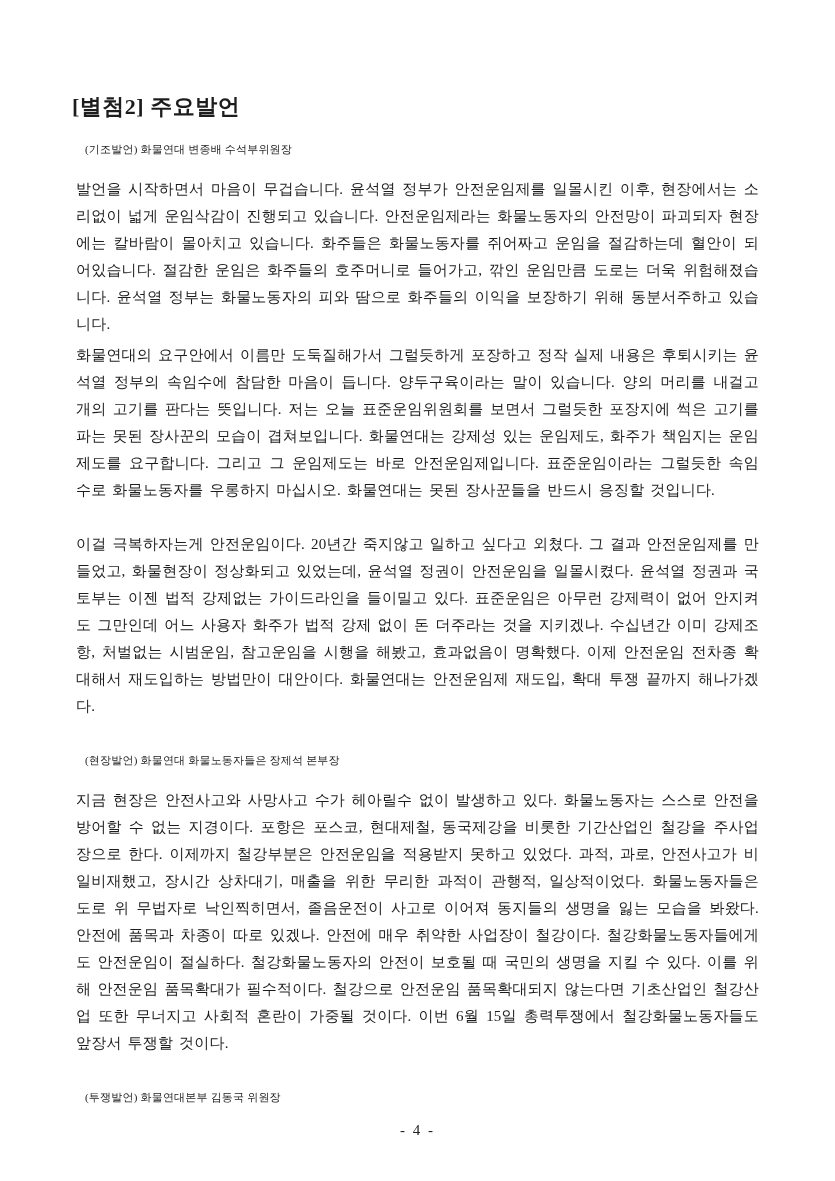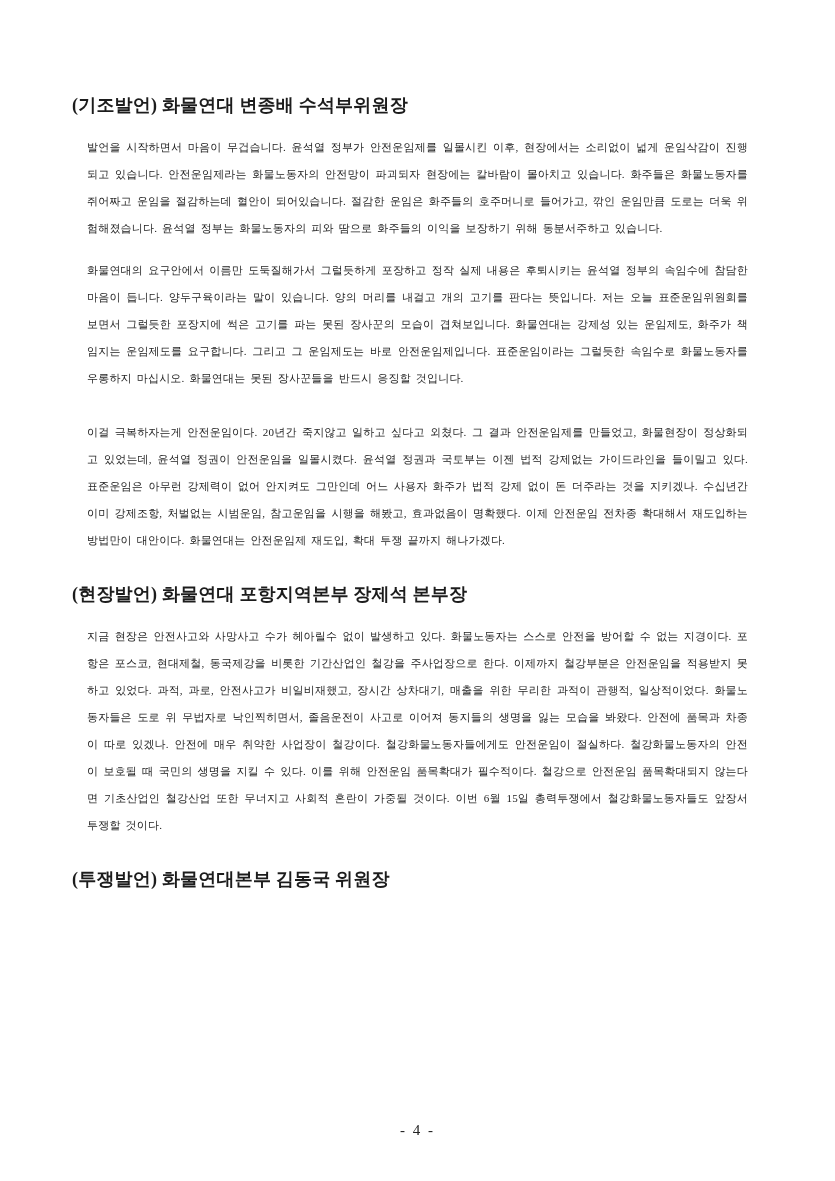--- a/index.html
+++ b/index.html
@@ -26,30 +26,30 @@
     margin: 0 0 14px 0;
     line-height: 30px;
   }
   .section {
     margin-top: 27px;
   }
   .section.first {
     margin-top: 0;
   }
   .speaker {
-    font-size: 18px;
-    font-weight: bold;
+    font-size: 11px;
+    font-weight: normal;
     line-height: 27px;
-    margin: 0;
+    margin: 13px;
     letter-spacing: 0.2px;
   }
   .para {
-    font-size: 11px;
+    font-size: 15px;
     line-height: 27px;
-    margin: 15px;
+    margin: 4px;
     text-align: justify;
     text-justify: inter-word;
     letter-spacing: 0.2px;
     word-spacing: 2px;
   }
   .page-number {
     position: absolute;
     left: 0;
     right: 0;
     bottom: 42px;
@@ -57,33 +57,34 @@
     font-size: 15px;
     letter-spacing: 2px;
     color: #222;
   }
 </style>
 </head>
 <body>
 
 <div class="page">
 
+  <h1 class="doc-title">[별첨2] 주요발언</h1>
 
   <section class="section first">
     <p class="speaker">(기조발언) 화물연대 변종배 수석부위원장</p>
     <p class="para">발언을 시작하면서 마음이 무겁습니다. 윤석열 정부가 안전운임제를 일몰시킨 이후, 현장에서는 소리없이 넓게 운임삭감이 진행되고 있습니다. 안전운임제라는 화물노동자의 안전망이 파괴되자 현장에는 칼바람이 몰아치고 있습니다. 화주들은 화물노동자를 쥐어짜고 운임을 절감하는데 혈안이 되어있습니다. 절감한 운임은 화주들의 호주머니로 들어가고, 깎인 운임만큼 도로는 더욱 위험해졌습니다. 윤석열 정부는 화물노동자의 피와 땀으로 화주들의 이익을 보장하기 위해 동분서주하고 있습니다.</p>
     <p class="para">화물연대의 요구안에서 이름만 도둑질해가서 그럴듯하게 포장하고 정작 실제 내용은 후퇴시키는 윤석열 정부의 속임수에 참담한 마음이 듭니다. 양두구육이라는 말이 있습니다. 양의 머리를 내걸고 개의 고기를 판다는 뜻입니다. 저는 오늘 표준운임위원회를 보면서 그럴듯한 포장지에 썩은 고기를 파는 못된 장사꾼의 모습이 겹쳐보입니다. 화물연대는 강제성 있는 운임제도, 화주가 책임지는 운임제도를 요구합니다. 그리고 그 운임제도는 바로 안전운임제입니다. 표준운임이라는 그럴듯한 속임수로 화물노동자를 우롱하지 마십시오. 화물연대는 못된 장사꾼들을 반드시 응징할 것입니다.</p>
   </section>
 
   <section class="section">
     <p class="para">이걸 극복하자는게 안전운임이다. 20년간 죽지않고 일하고 싶다고 외쳤다. 그 결과 안전운임제를 만들었고, 화물현장이 정상화되고 있었는데, 윤석열 정권이 안전운임을 일몰시켰다. 윤석열 정권과 국토부는 이젠 법적 강제없는 가이드라인을 들이밀고 있다. 표준운임은 아무런 강제력이 없어 안지켜도 그만인데 어느 사용자 화주가 법적 강제 없이 돈 더주라는 것을 지키겠나. 수십년간 이미 강제조항, 처벌없는 시범운임, 참고운임을 시행을 해봤고, 효과없음이 명확했다. 이제 안전운임 전차종 확대해서 재도입하는 방법만이 대안이다. 화물연대는 안전운임제 재도입, 확대 투쟁 끝까지 해나가겠다.</p>
   </section>
 
   <section class="section">
-    <p class="speaker">(현장발언) 화물연대 포항지역본부 장제석 본부장</p>
+    <p class="speaker">(현장발언) 화물연대 화물노동자들은 장제석 본부장</p>
     <p class="para">지금 현장은 안전사고와 사망사고 수가 헤아릴수 없이 발생하고 있다. 화물노동자는 스스로 안전을 방어할 수 없는 지경이다. 포항은 포스코, 현대제철, 동국제강을 비롯한 기간산업인 철강을 주사업장으로 한다. 이제까지 철강부분은 안전운임을 적용받지 못하고 있었다. 과적, 과로, 안전사고가 비일비재했고, 장시간 상차대기, 매출을 위한 무리한 과적이 관행적, 일상적이었다. 화물노동자들은 도로 위 무법자로 낙인찍히면서, 졸음운전이 사고로 이어져 동지들의 생명을 잃는 모습을 봐왔다. 안전에 품목과 차종이 따로 있겠나. 안전에 매우 취약한 사업장이 철강이다. 철강화물노동자들에게도 안전운임이 절실하다. 철강화물노동자의 안전이 보호될 때 국민의 생명을 지킬 수 있다. 이를 위해 안전운임 품목확대가 필수적이다. 철강으로 안전운임 품목확대되지 않는다면 기초산업인 철강산업 또한 무너지고 사회적 혼란이 가중될 것이다. 이번 6월 15일 총력투쟁에서 철강화물노동자들도 앞장서 투쟁할 것이다.</p>
   </section>
 
   <section class="section">
     <p class="speaker">(투쟁발언) 화물연대본부 김동국 위원장</p>
 
   </section>
 
   <div class="page-number">- 4 -</div>
 

